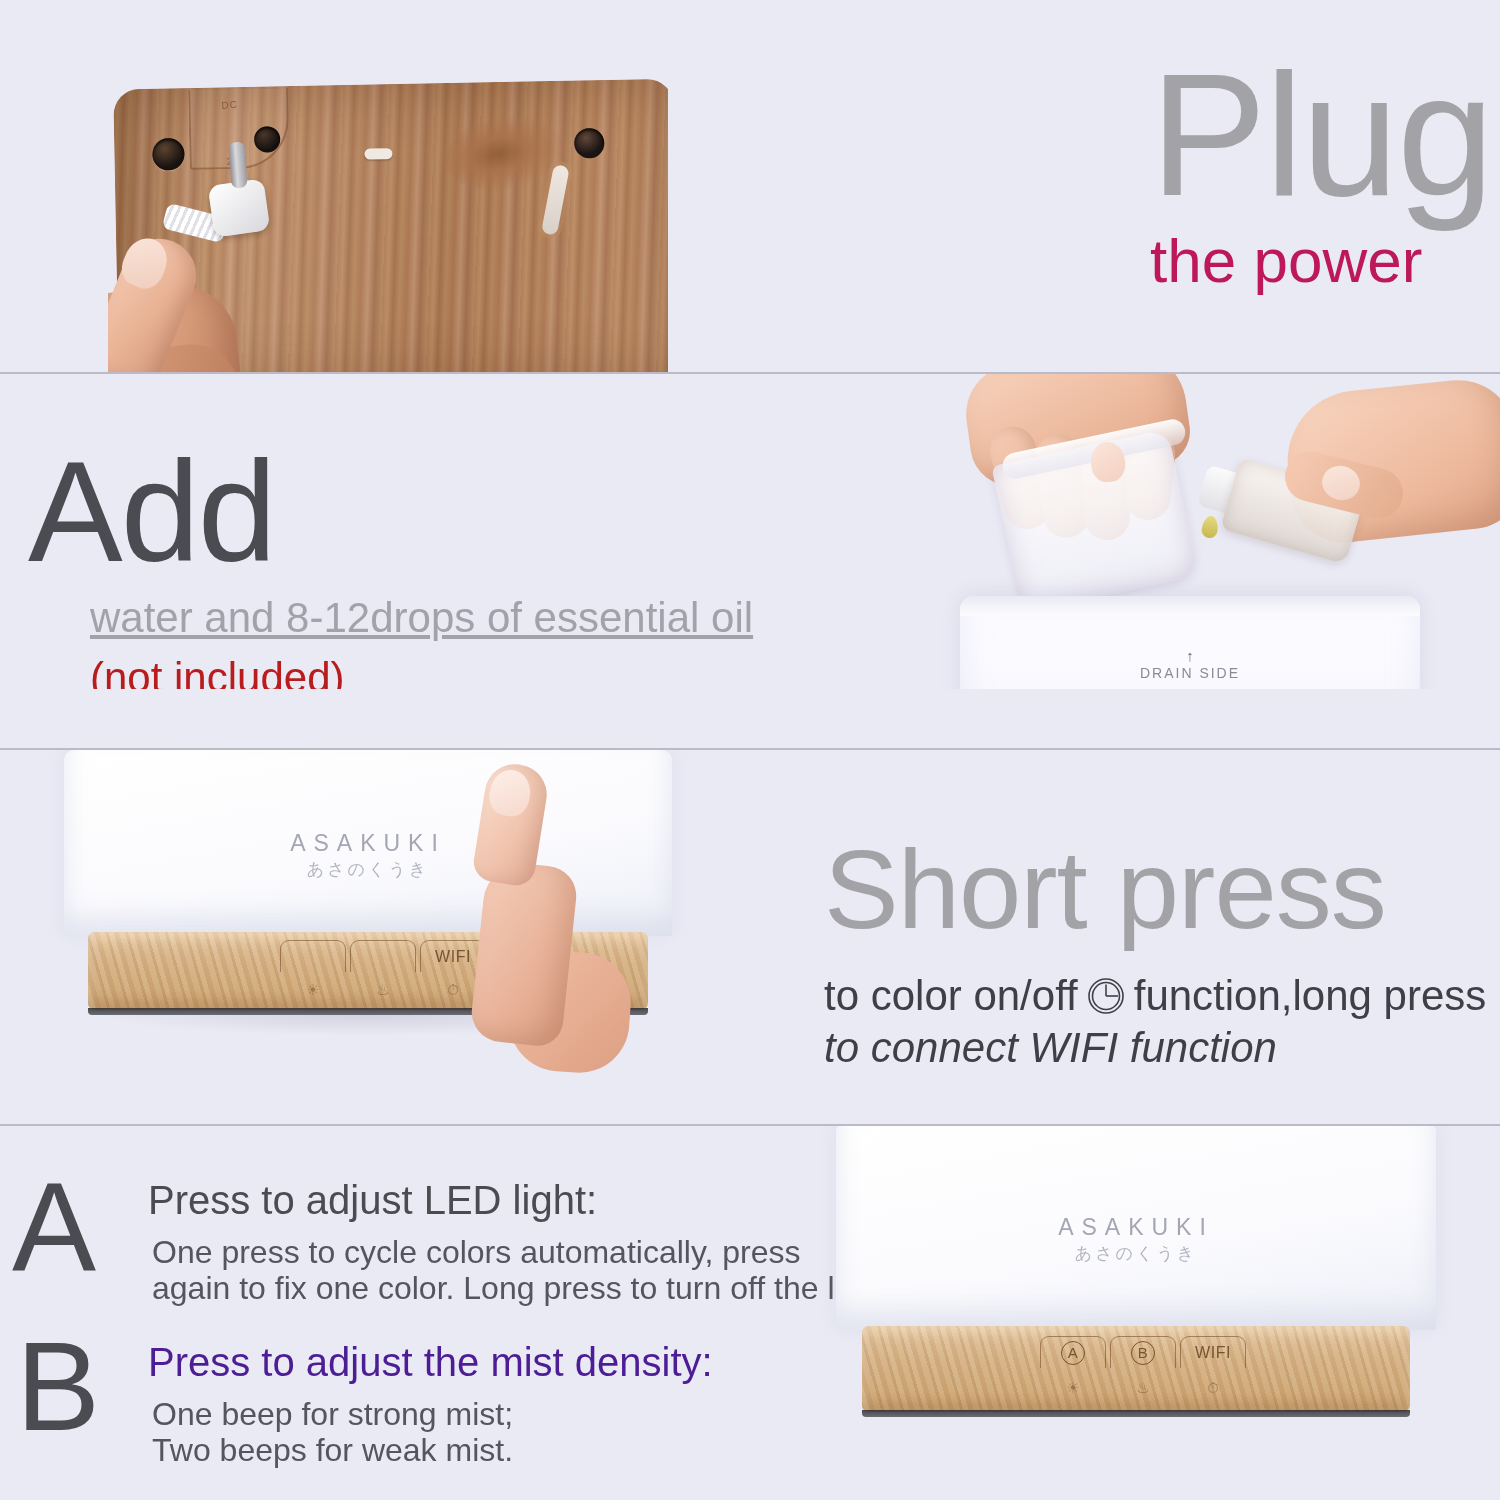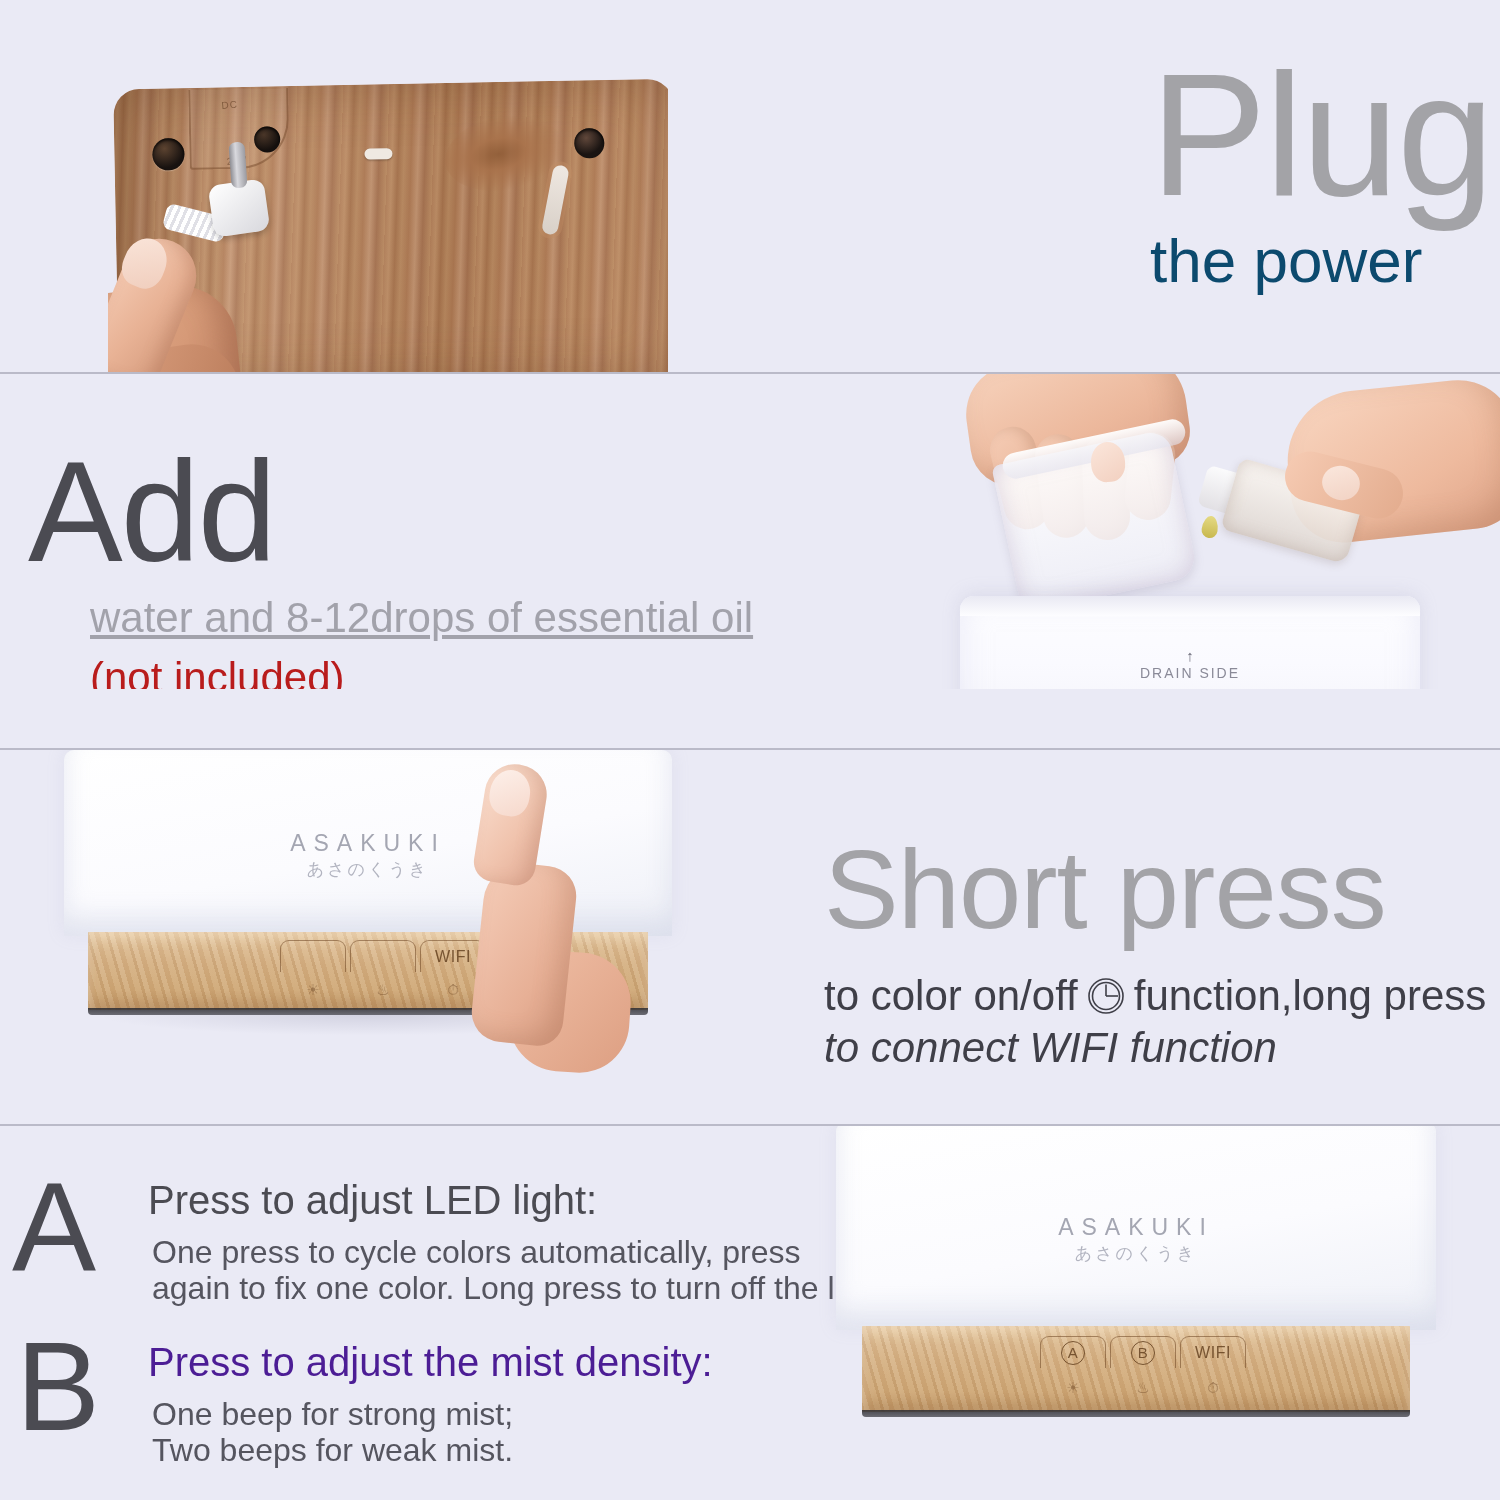--- a/index.html
+++ b/index.html
@@ -88,21 +88,21 @@
           background:linear-gradient(120deg,#d89c7c,#b87a58);
           transform: rotate(-8deg); opacity:.9; }
 
   .h1-plug {
     position:absolute; left:1150px; top:54px;
     font-size:175px; line-height:.92; font-weight:400; color:#a3a3a7;
     letter-spacing:-2px; white-space:nowrap;
   }
   .h1-plug-sub {
     position:absolute; left:1150px; top:230px;
-    font-size:62px; line-height:1; font-weight:400; color:#0c4a6e;
+    font-size:62px; line-height:1; font-weight:400; color:#be185d;
     white-space:nowrap;
   }
 
   
   .sec2 { position:absolute; left:0; top:374px; width:1500px; height:315px; overflow:hidden; }
   .h1-add {
     position:absolute; left:28px; top:74px;
     font-size:142px; line-height:.9; font-weight:400; color:#4b4b52; letter-spacing:-2px;
   }
   .add-sub1 { position:absolute; left:90px; top:220px; font-size:42px; color:#a2a2ab; white-space:nowrap;text-decoration:underline; }
@@ -174,21 +174,21 @@
 
   
   .dif3 { position:absolute; left:64px; top:0px; width:608px; height:300px; }
   .dif-top { position:absolute; left:0; top:0; width:608px; height:186px;
        background:linear-gradient(170deg,#ffffff 0%,#fbfbfe 55%,#eef0f7 100%);
        border-radius: 10px 10px 0 0;
        box-shadow: inset 0 -18px 26px rgba(200,205,225,.45), 0 -2px 18px rgba(170,170,200,.15); }
   .dif-logo { position:absolute; left:0; right:0; top:80px; text-align:center; }
   .logo-en { display:block; font-size:23px; letter-spacing:8px; color:#a4a6b2; }
   .logo-jp { display:block; font-size:17px; letter-spacing:3px; color:#b2b4c0; margin-top:1px; }
-  .dif-base { position:absolute; left:24px; top:182px; width:560px; height:78px; border-radius:1px;
+  .dif-base { position:absolute; left:24px; top:182px; width:560px; height:78px; border-radius:7px;
        background:
          repeating-linear-gradient(74deg, rgba(140,95,55,.14) 0 3px, rgba(255,255,255,.10) 3px 8px,
              rgba(150,100,60,.10) 8px 13px, rgba(255,255,255,.06) 13px 19px),
          linear-gradient(180deg,#e2c49c 0%,#d6b183 40%,#cfa876 75%,#c49a68 100%);
        box-shadow: inset 0 6px 14px rgba(255,240,215,.45), inset 0 -8px 12px rgba(120,80,40,.18);}
   .dif-shadowline { position:absolute; left:24px; top:258px; width:560px; height:7px;
        background:linear-gradient(180deg,#2a2a2f,#55555d); border-radius:0 0 4px 4px; opacity:.85; }
   .dif-floor { position:absolute; left:40px; top:265px; width:528px; height:20px;
        background:radial-gradient(ellipse at 50% 0%, rgba(150,150,175,.28), rgba(150,150,175,0) 72%); }
   .btn-row { position:absolute; left:192px; top:8px; display:flex; gap:4px; }

